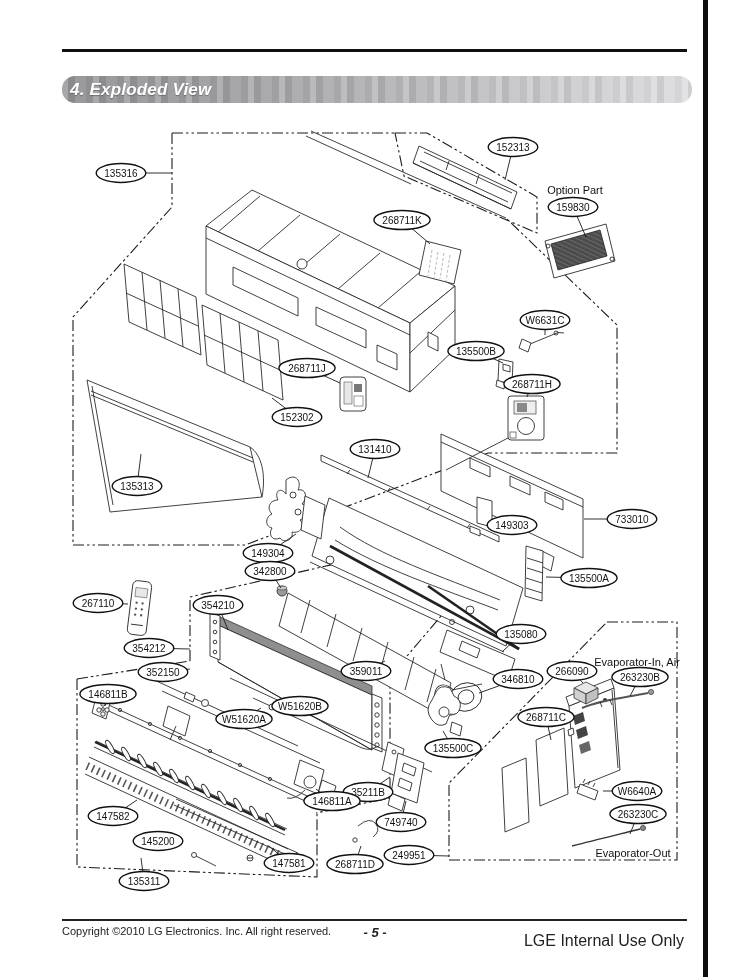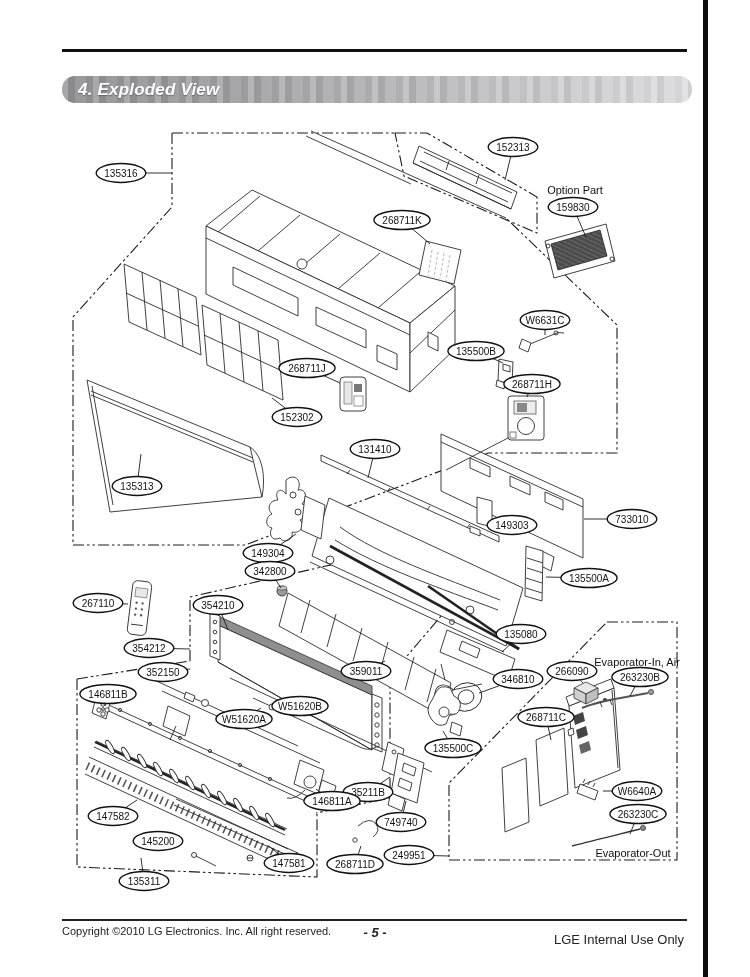--- a/index.html
+++ b/index.html
@@ -6,33 +6,33 @@
   body{width:750px;height:977px;position:relative;font-family:"Liberation Sans",sans-serif;overflow:hidden;}
   .page-edge{position:absolute;left:703px;top:0;width:5px;height:977px;background:#0d0d0d;}
   .top-rule{position:absolute;left:62px;top:49px;width:625px;height:3px;background:#111;}
   .header-bar{
     position:absolute;left:62px;top:76px;width:630px;height:27px;border-radius:13px;
     background:
       repeating-linear-gradient(90deg, rgba(255,255,255,0.20) 0 6px, rgba(40,40,45,0.07) 6px 13px, rgba(255,255,255,0.08) 13px 24px, rgba(40,40,45,0.03) 24px 31px),
       linear-gradient(90deg,#919194 0%,#98989b 18%,#a6a6a9 36%,#b3b3b6 52%,#c1c1c4 68%,#cfcfd2 84%,#dcdcde 100%);
     display:flex;align-items:center;
   }
-  .header-title{color:#ffffff;font-weight:bold;font-style:italic;font-size:17px;padding-left:16px;
+  .header-title{color:#ffffff;font-weight:bold;font-style:italic;font-size:17px;padding-left:8px;
     text-shadow:0 1px 1px rgba(70,70,75,0.55);letter-spacing:0.2px;white-space:nowrap;}
   svg.art{position:absolute;left:0;top:0;}
   .bd{fill:none;stroke:#1c1c1c;stroke-width:1.1;stroke-dasharray:11 3 2.5 3 2.5 3;}
   .ln{fill:none;stroke:#2b2b2b;stroke-width:0.9;}
   .part{fill:#ffffff;stroke:#2b2b2b;stroke-width:0.9;}
   .callout-text{font:10px "Liberation Sans",sans-serif;fill:#111;}
   .annot-text{font:11px "Liberation Sans",sans-serif;fill:#111;}
   .footer-rule{position:absolute;left:62px;top:919px;width:625px;height:2px;background:#222;}
   .footer{position:absolute;left:0;top:924px;width:750px;font-size:11px;color:#222;}
   .footer .left{position:absolute;left:62px;top:0;line-height:15px;}
   .footer .center{position:absolute;left:280px;top:1px;width:190px;text-align:center;font-size:13px;font-weight:bold;font-style:italic;}
-  .footer .right{position:absolute;right:66px;top:8px;font-size:13px;}
+  .footer .right{position:absolute;right:66px;top:8px;font-size:16px;}
 </style>
 </head>
 <body>
 
 <div class="top-rule"></div>
 <div class="page-edge"></div>
 
 <div class="header-bar">
   <span class="header-title">4. Exploded View</span>
 </div>

